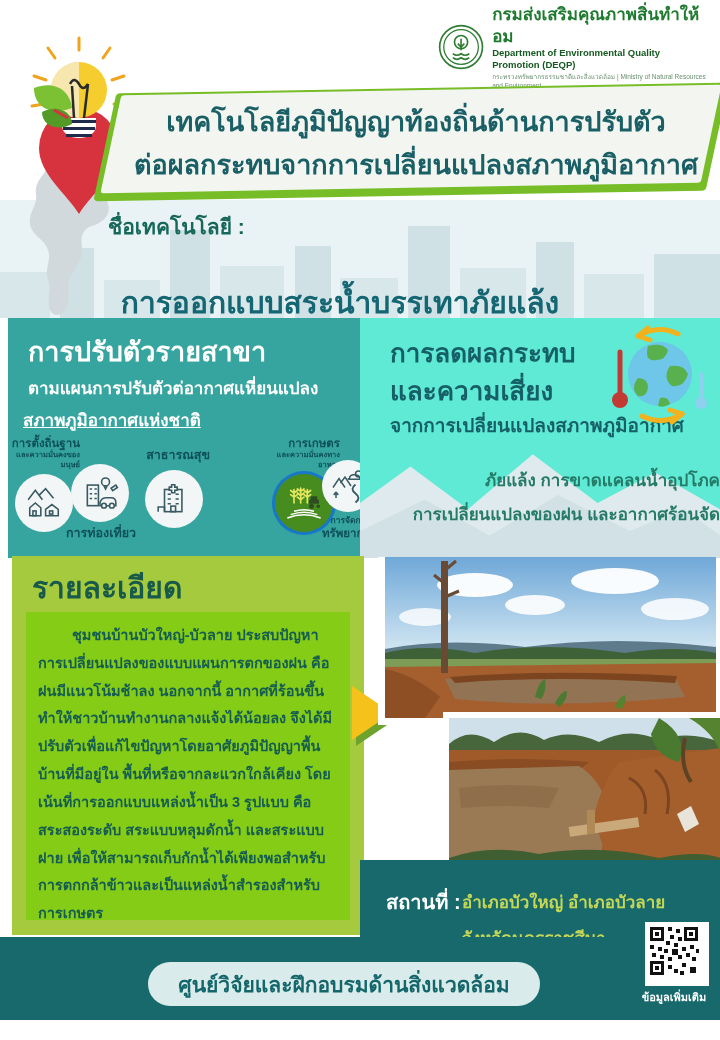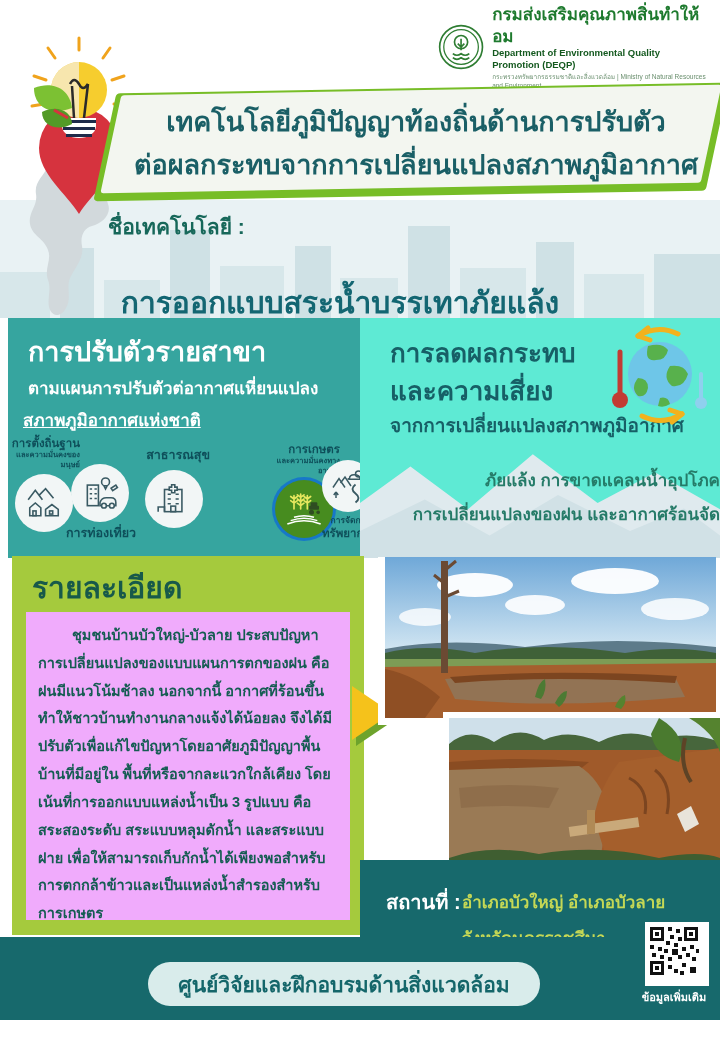--- a/index.html
+++ b/index.html
@@ -55,21 +55,21 @@
   .mtn1{position:absolute;left:0;top:118px;width:360px;height:122px;background:#dfeaee;
         clip-path:polygon(0 55%,14% 25%,30% 60%,48% 15%,66% 55%,82% 30%,100% 60%,100% 100%,0 100%);}
   .mtn2{position:absolute;left:0;top:150px;width:360px;height:90px;background:#d1e1e6;
         clip-path:polygon(0 70%,18% 35%,36% 75%,55% 30%,75% 70%,90% 45%,100% 75%,100% 100%,0 100%);}
   .risk{position:absolute;left:0;top:146px;width:360px;text-align:right;color:#257b68;
         font-weight:bold;font-size:17px;line-height:2.0;}
 
   
   .details-panel{left:12px;top:556px;width:352px;height:379px;background:#a5ca3d;}
   .details-title{position:absolute;left:20px;top:8px;color:#17594a;font-weight:bold;font-size:30px;}
-  .details-box{position:absolute;left:14px;top:56px;width:324px;height:308px;background:#f0abfc;}
+  .details-box{position:absolute;left:14px;top:56px;width:324px;height:308px;background:#84cc16;}
   .details-box p{margin:10px 12px;color:#155c52;font-weight:bold;font-size:14.5px;line-height:1.92;
         text-indent:34px;}
 
   
   .arrow-shadow{left:356px;top:692px;width:0;height:0;border-top:27px solid transparent;
         border-bottom:27px solid transparent;border-left:40px solid #6da32c;}
   .arrow{left:352px;top:686px;width:0;height:0;border-top:27px solid transparent;
         border-bottom:27px solid transparent;border-left:40px solid #f5c21b;}
 
   
@@ -204,21 +204,21 @@
           <rect x="12" y="12" width="22" height="28"></rect>
           <path d="M21 6 h4 v3 h3 v4 h-3 v3 h-4 v-3 h-3 v-4 h3 Z" fill="#f2f6f6"></path>
           <path d="M16 18 h4 M26 18 h4 M16 24 h4 M26 24 h4 M16 30 h4 M26 30 h4"></path>
           <rect x="20" y="33" width="6" height="7"></rect>
           <path d="M4 40 v-6 h8 v6"></path>
         </svg>
       </div>
     </div>
 
 
-    <div class="sector" style="left:260px;top:124px;">
+    <div class="sector" style="left:260px;top:118px;">
       <div class="slabel">การเกษตร</div>
       <div class="ssub">และความมั่นคงทางอาหาร</div>
       <div class="circle green" style="margin-top:4px;">
         <svg width="40" height="40" viewBox="0 0 48 48">
           <g stroke="#e6e75e" stroke-width="2" fill="none" stroke-linecap="round">
             <path d="M12 24 v-16 M12 12 l-4 -3 M12 12 l4 -3 M12 17 l-4 -3 M12 17 l4 -3"></path>
             <path d="M20 24 v-18 M20 10 l-4 -3 M20 10 l4 -3 M20 15 l-4 -3 M20 15 l4 -3 M20 20 l-4 -3 M20 20 l4 -3"></path>
             <path d="M28 24 v-16 M28 12 l-4 -3 M28 12 l4 -3 M28 17 l-4 -3 M28 17 l4 -3"></path>
           </g>
           <g stroke="#ffffff" stroke-width="1.8" fill="none">

